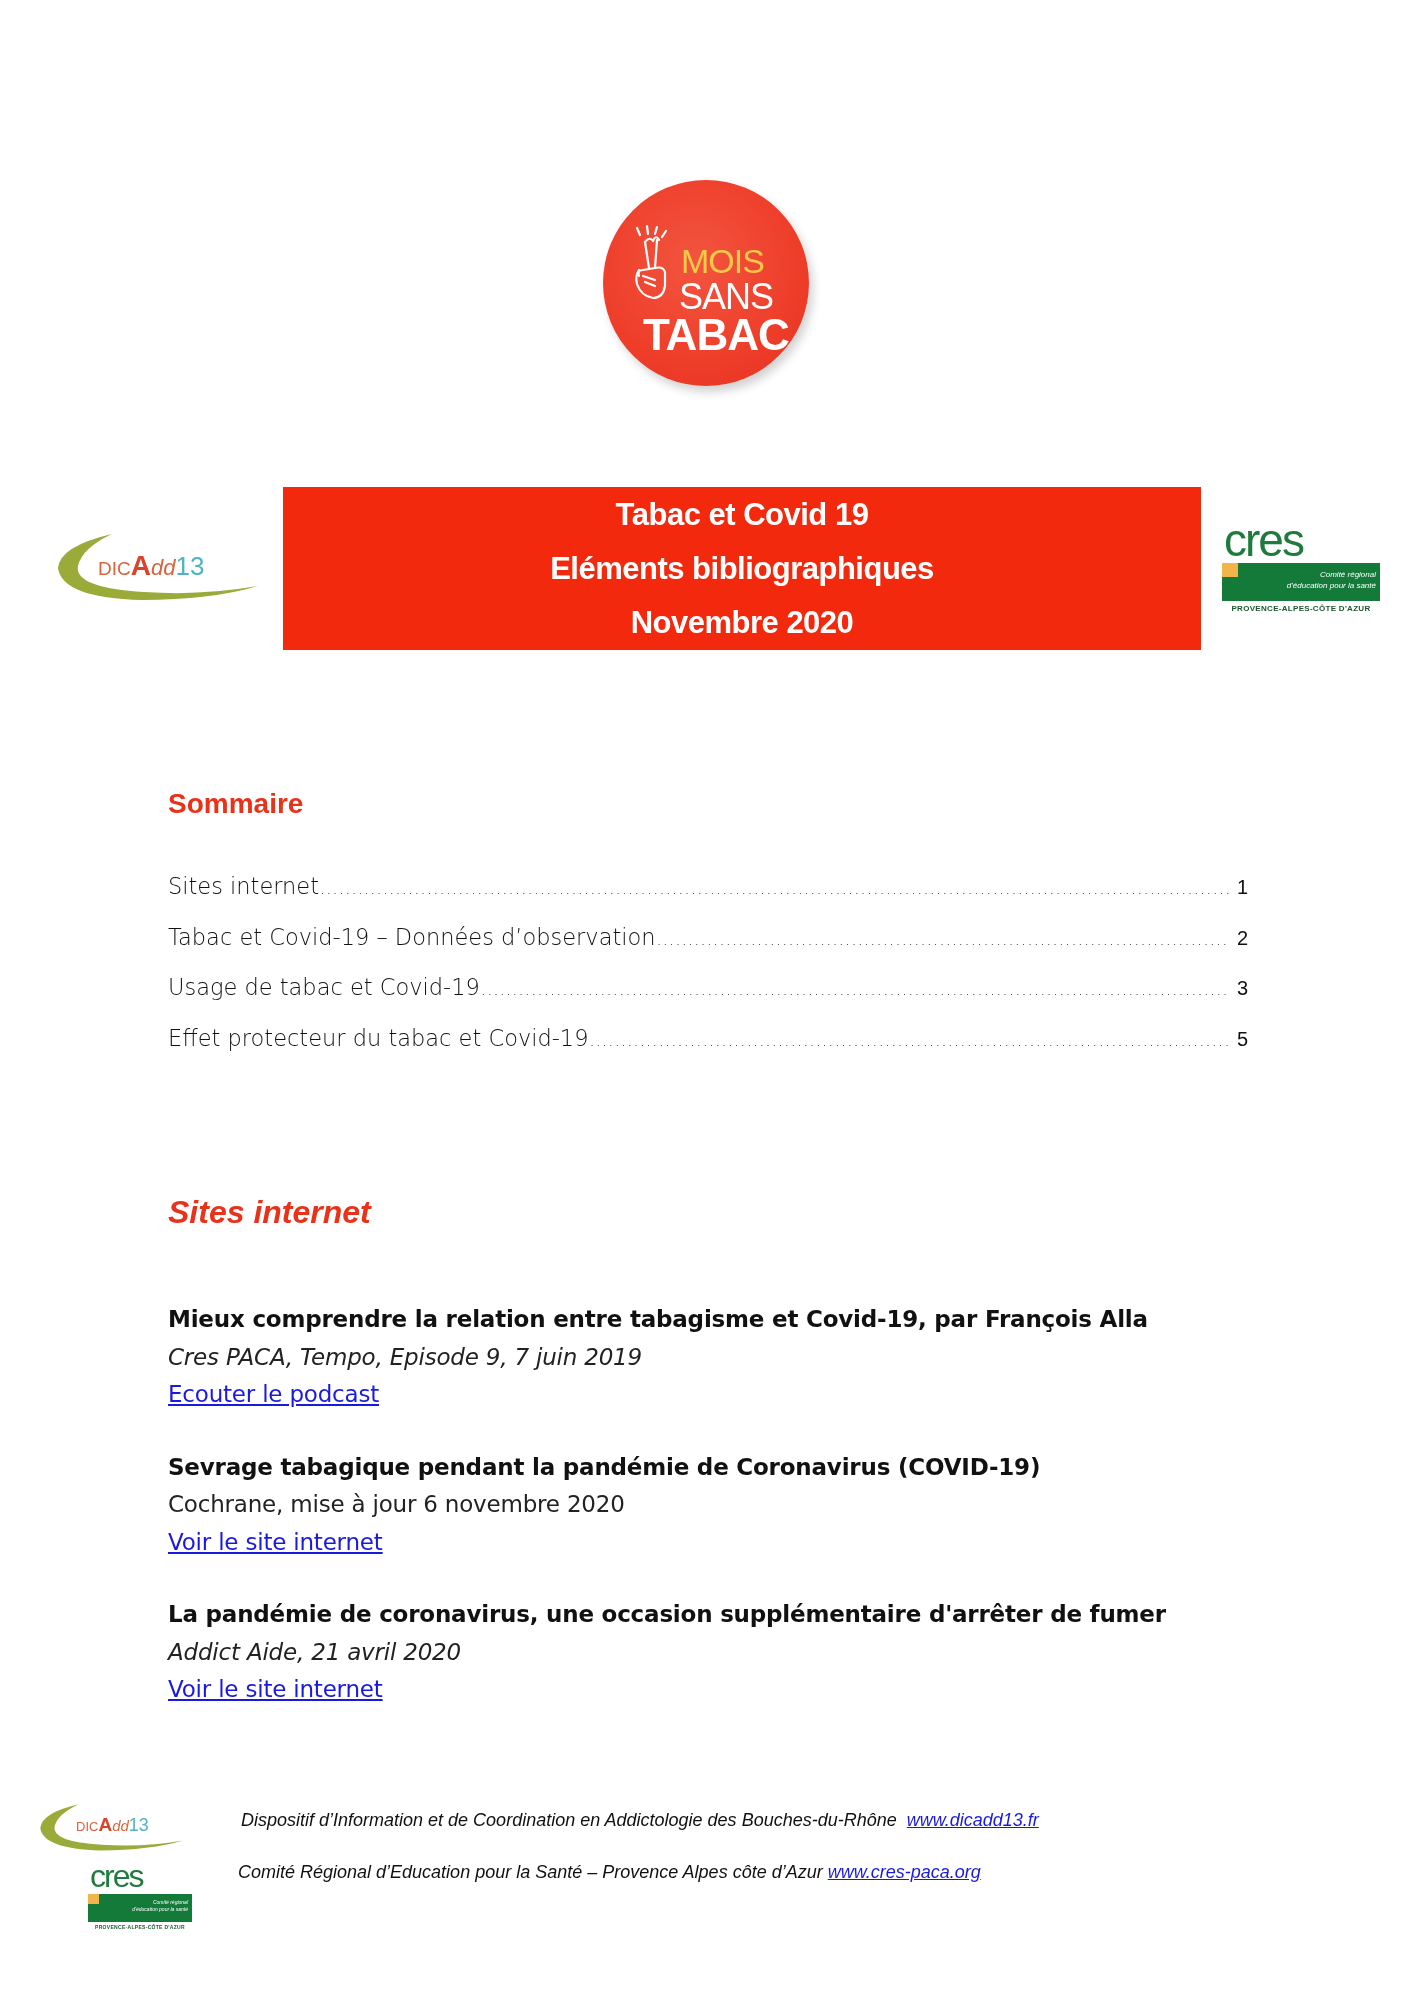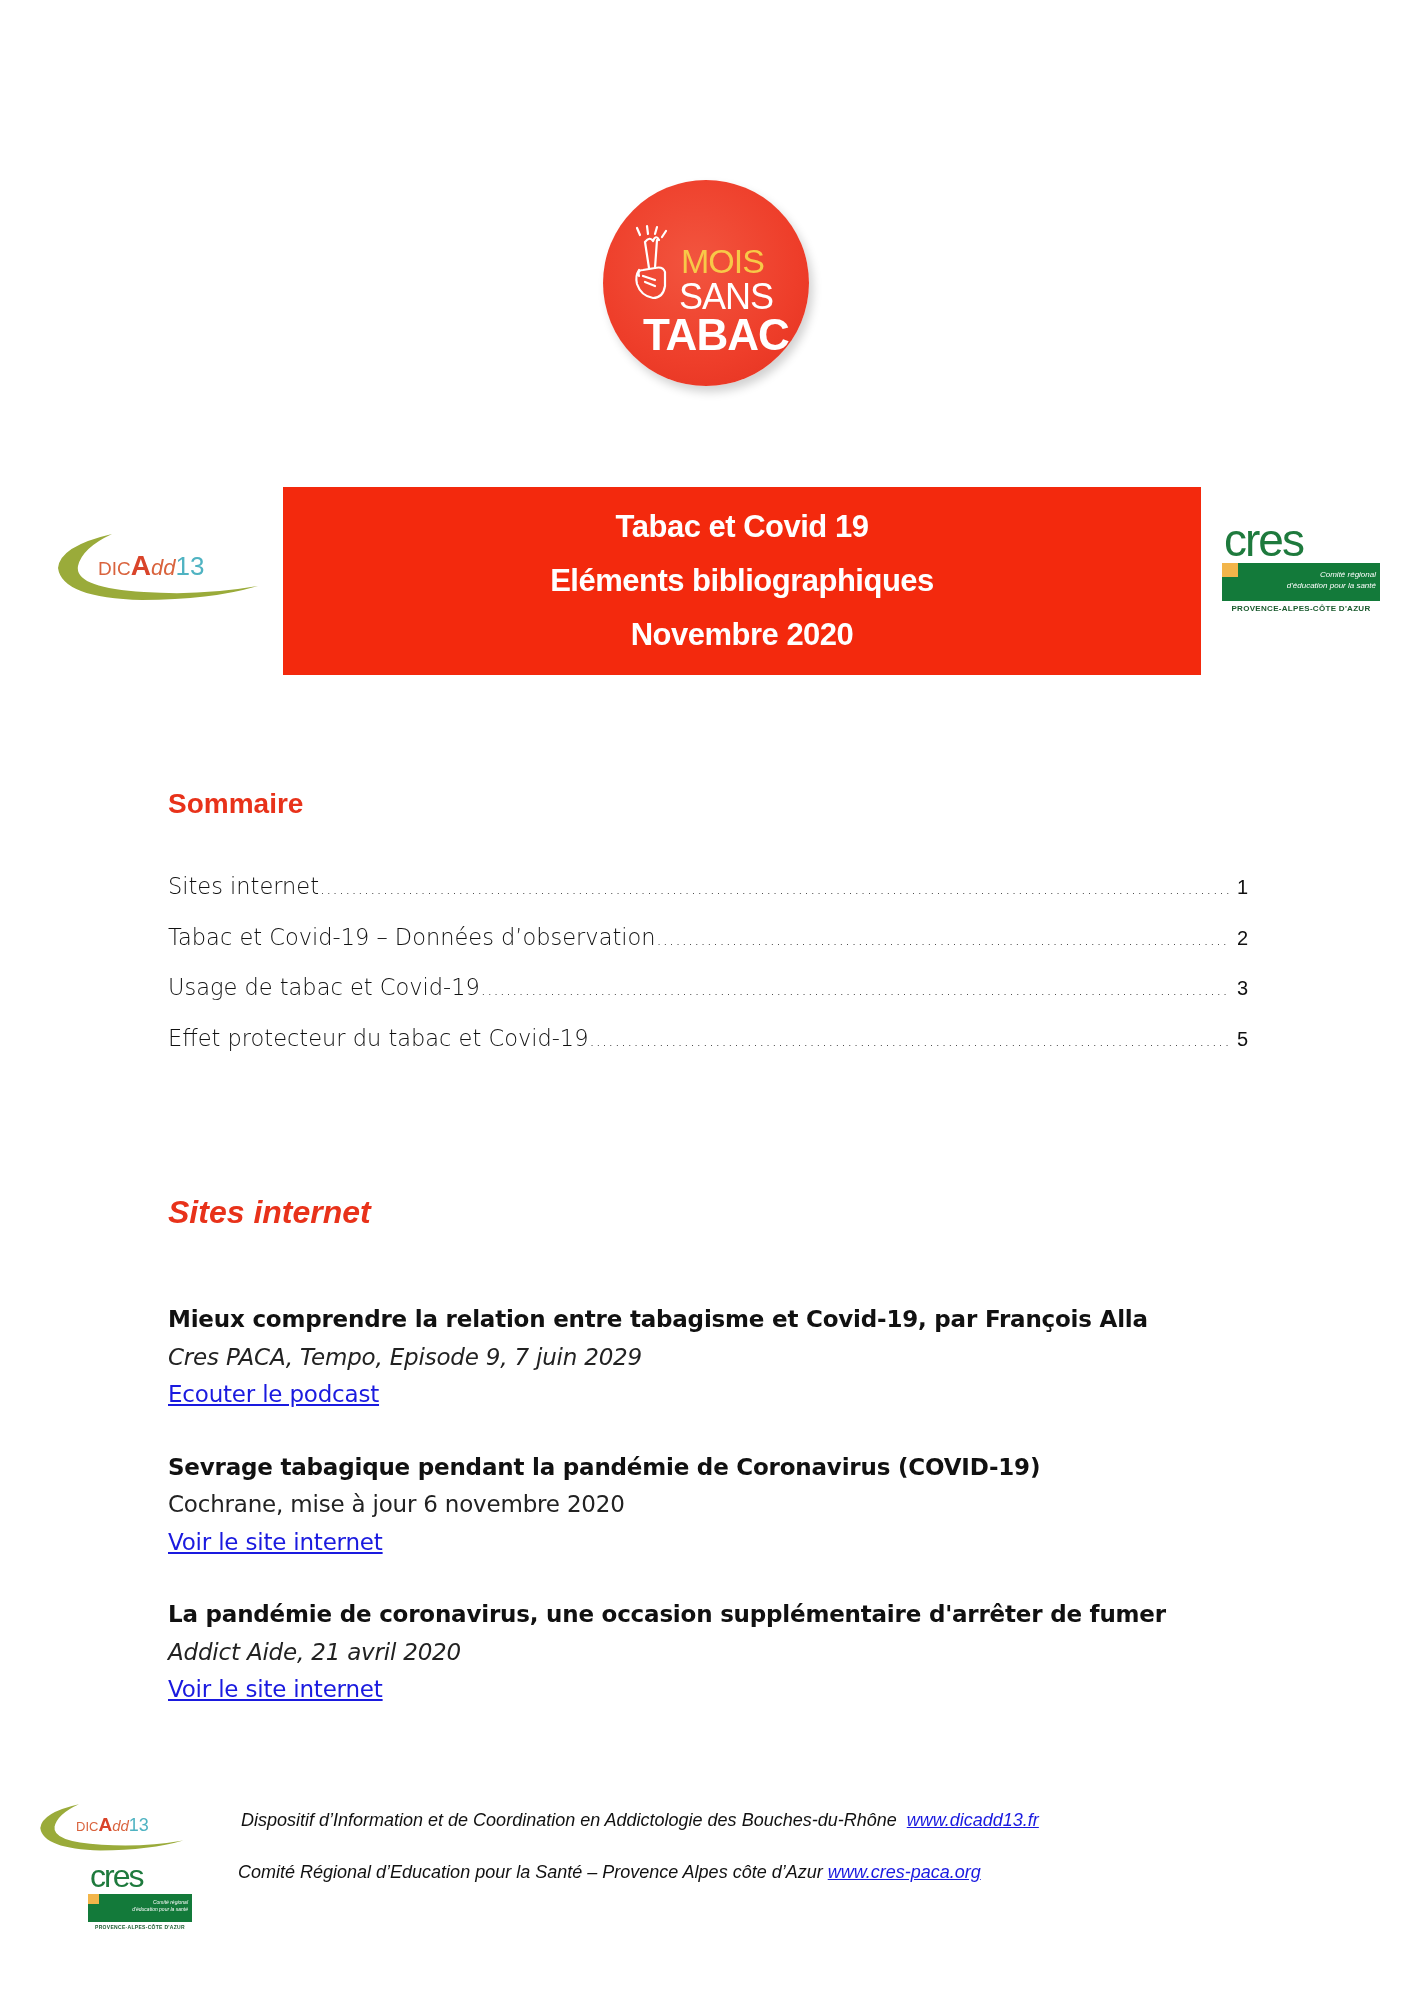--- a/index.html
+++ b/index.html
@@ -21,21 +21,21 @@
 
   
   .dicadd { left: 52px; top: 528px; width: 210px; height: 80px; }
   .dicadd-text { position: absolute; left: 46px; top: 22px; font-family: "Liberation Sans", sans-serif; font-size: 22px; }
   .dic-1 { color: #d9633d; font-size: 19px; }
   .dic-2 { color: #d9442a; font-size: 28px; font-weight: bold; }
   .dic-3 { color: #d9633d; font-style: italic; }
   .dic-4 { color: #4fb3c2; font-size: 26px; }
 
   
-  .banner { left: 283px; top: 487px; width: 918px; height: 188px; background: #f3290d;
+  .banner { left: 283px; top: 487px; width: 918px; height: 163px; background: #f3290d;
             display: flex; flex-direction: column; align-items: center; justify-content: center; }
   .banner div { color: #fff; font-family: "Liberation Sans", sans-serif; font-weight: bold;
                 font-size: 31px; line-height: 54px; letter-spacing: -0.5px; }
 
   
   .cres { left: 1222px; top: 527px; width: 158px; height: 92px; }
   .cres-word { position: absolute; left: 2px; top: -14px; font-family: "Liberation Sans", sans-serif;
                font-size: 46px; color: #1e7a3d; letter-spacing: -2px; }
   .cres-band { position: absolute; left: 0px; top: 36px; width: 158px; height: 38px; background: #137a3a; }
   .cres-sun { position: absolute; left: 0px; top: 36px; width: 16px; height: 14px; background: #f2b54a; }
@@ -146,21 +146,21 @@
     <span class="toc-dots">............................................................................................................................................................................................................</span>
     <span class="toc-page">5</span>
   </div>
 </div>
 
 <div class="abs h-sites">Sites internet</div>
 
 <div class="abs entries">
   <div class="entry">
     <div class="title">Mieux comprendre la relation entre tabagisme et Covid-19, par François Alla</div>
-    <div class="source italic">Cres PACA, Tempo, Episode 9, 7 juin 2029</div>
+    <div class="source italic">Cres PACA, Tempo, Episode 9, 7 juin 2019</div>
     <a class="link">Ecouter le podcast</a>
   </div>
   <div class="entry">
     <div class="title">Sevrage tabagique pendant la pandémie de Coronavirus (COVID-19)</div>
     <div class="source">Cochrane, mise à jour 6 novembre 2020</div>
     <a class="link">Voir le site internet</a>
   </div>
   <div class="entry">
     <div class="title">La pandémie de coronavirus, une occasion supplémentaire d'arrêter de fumer</div>
     <div class="source italic">Addict Aide, 21 avril 2020</div>

